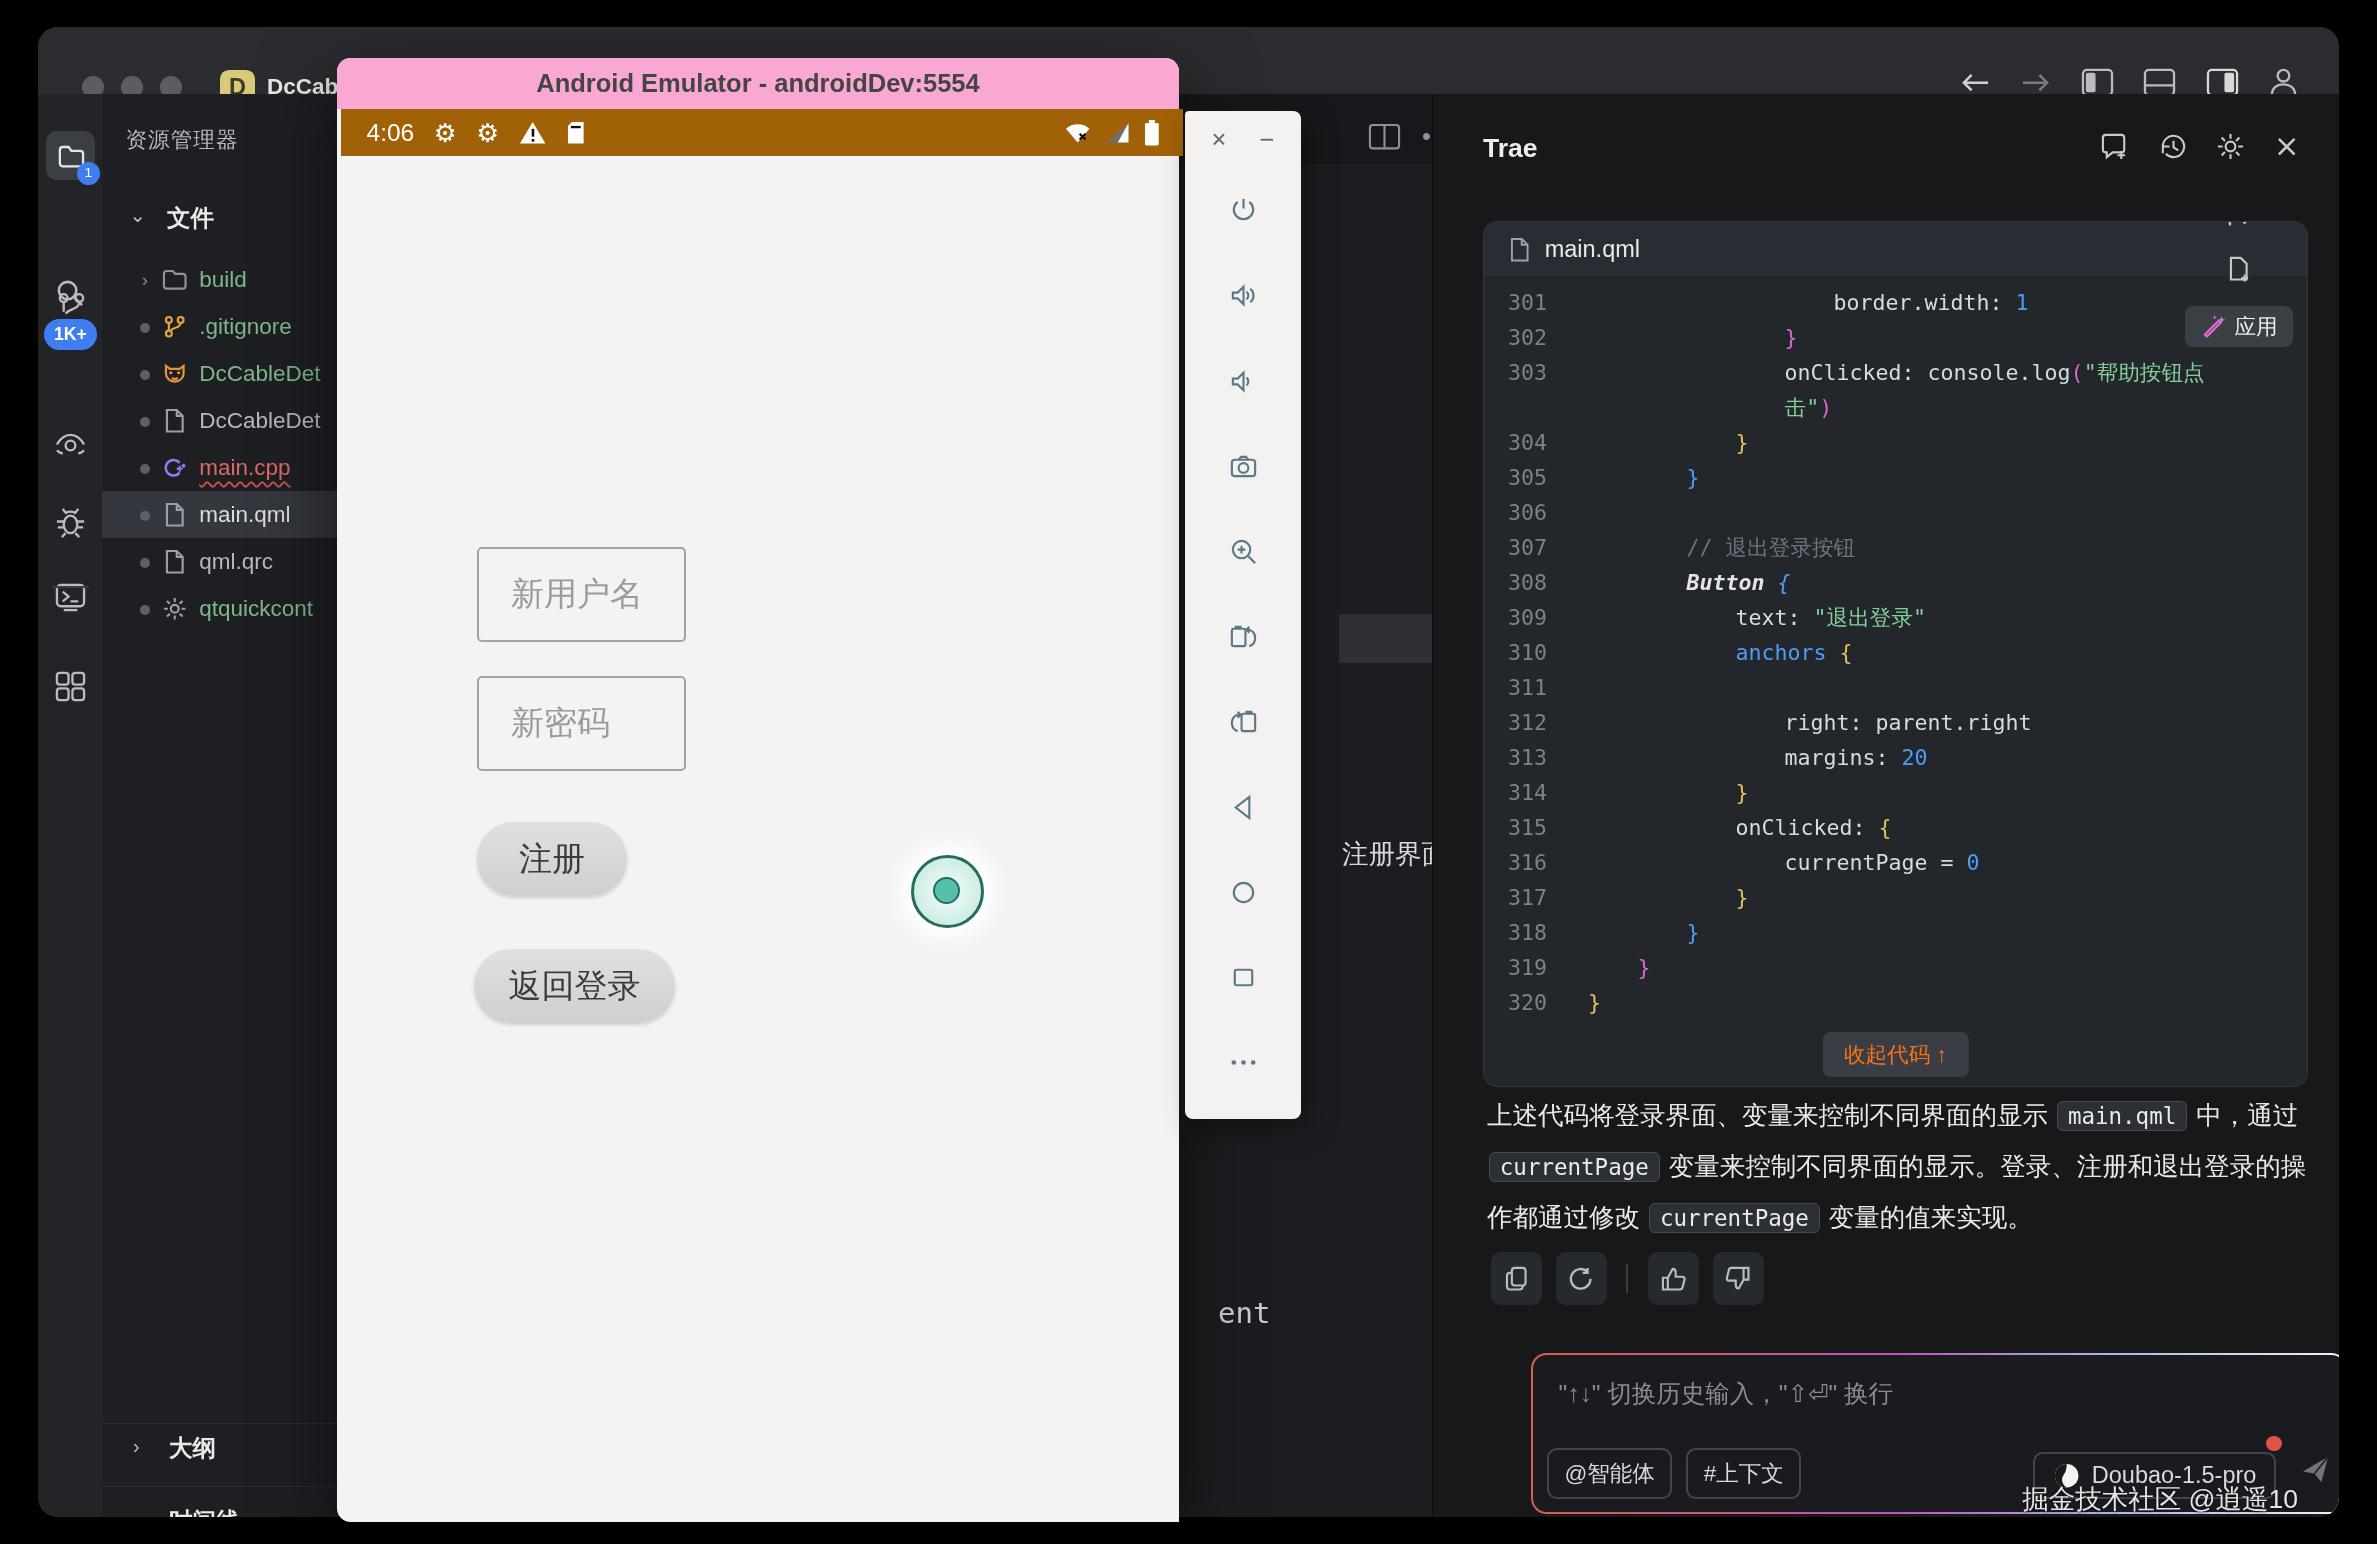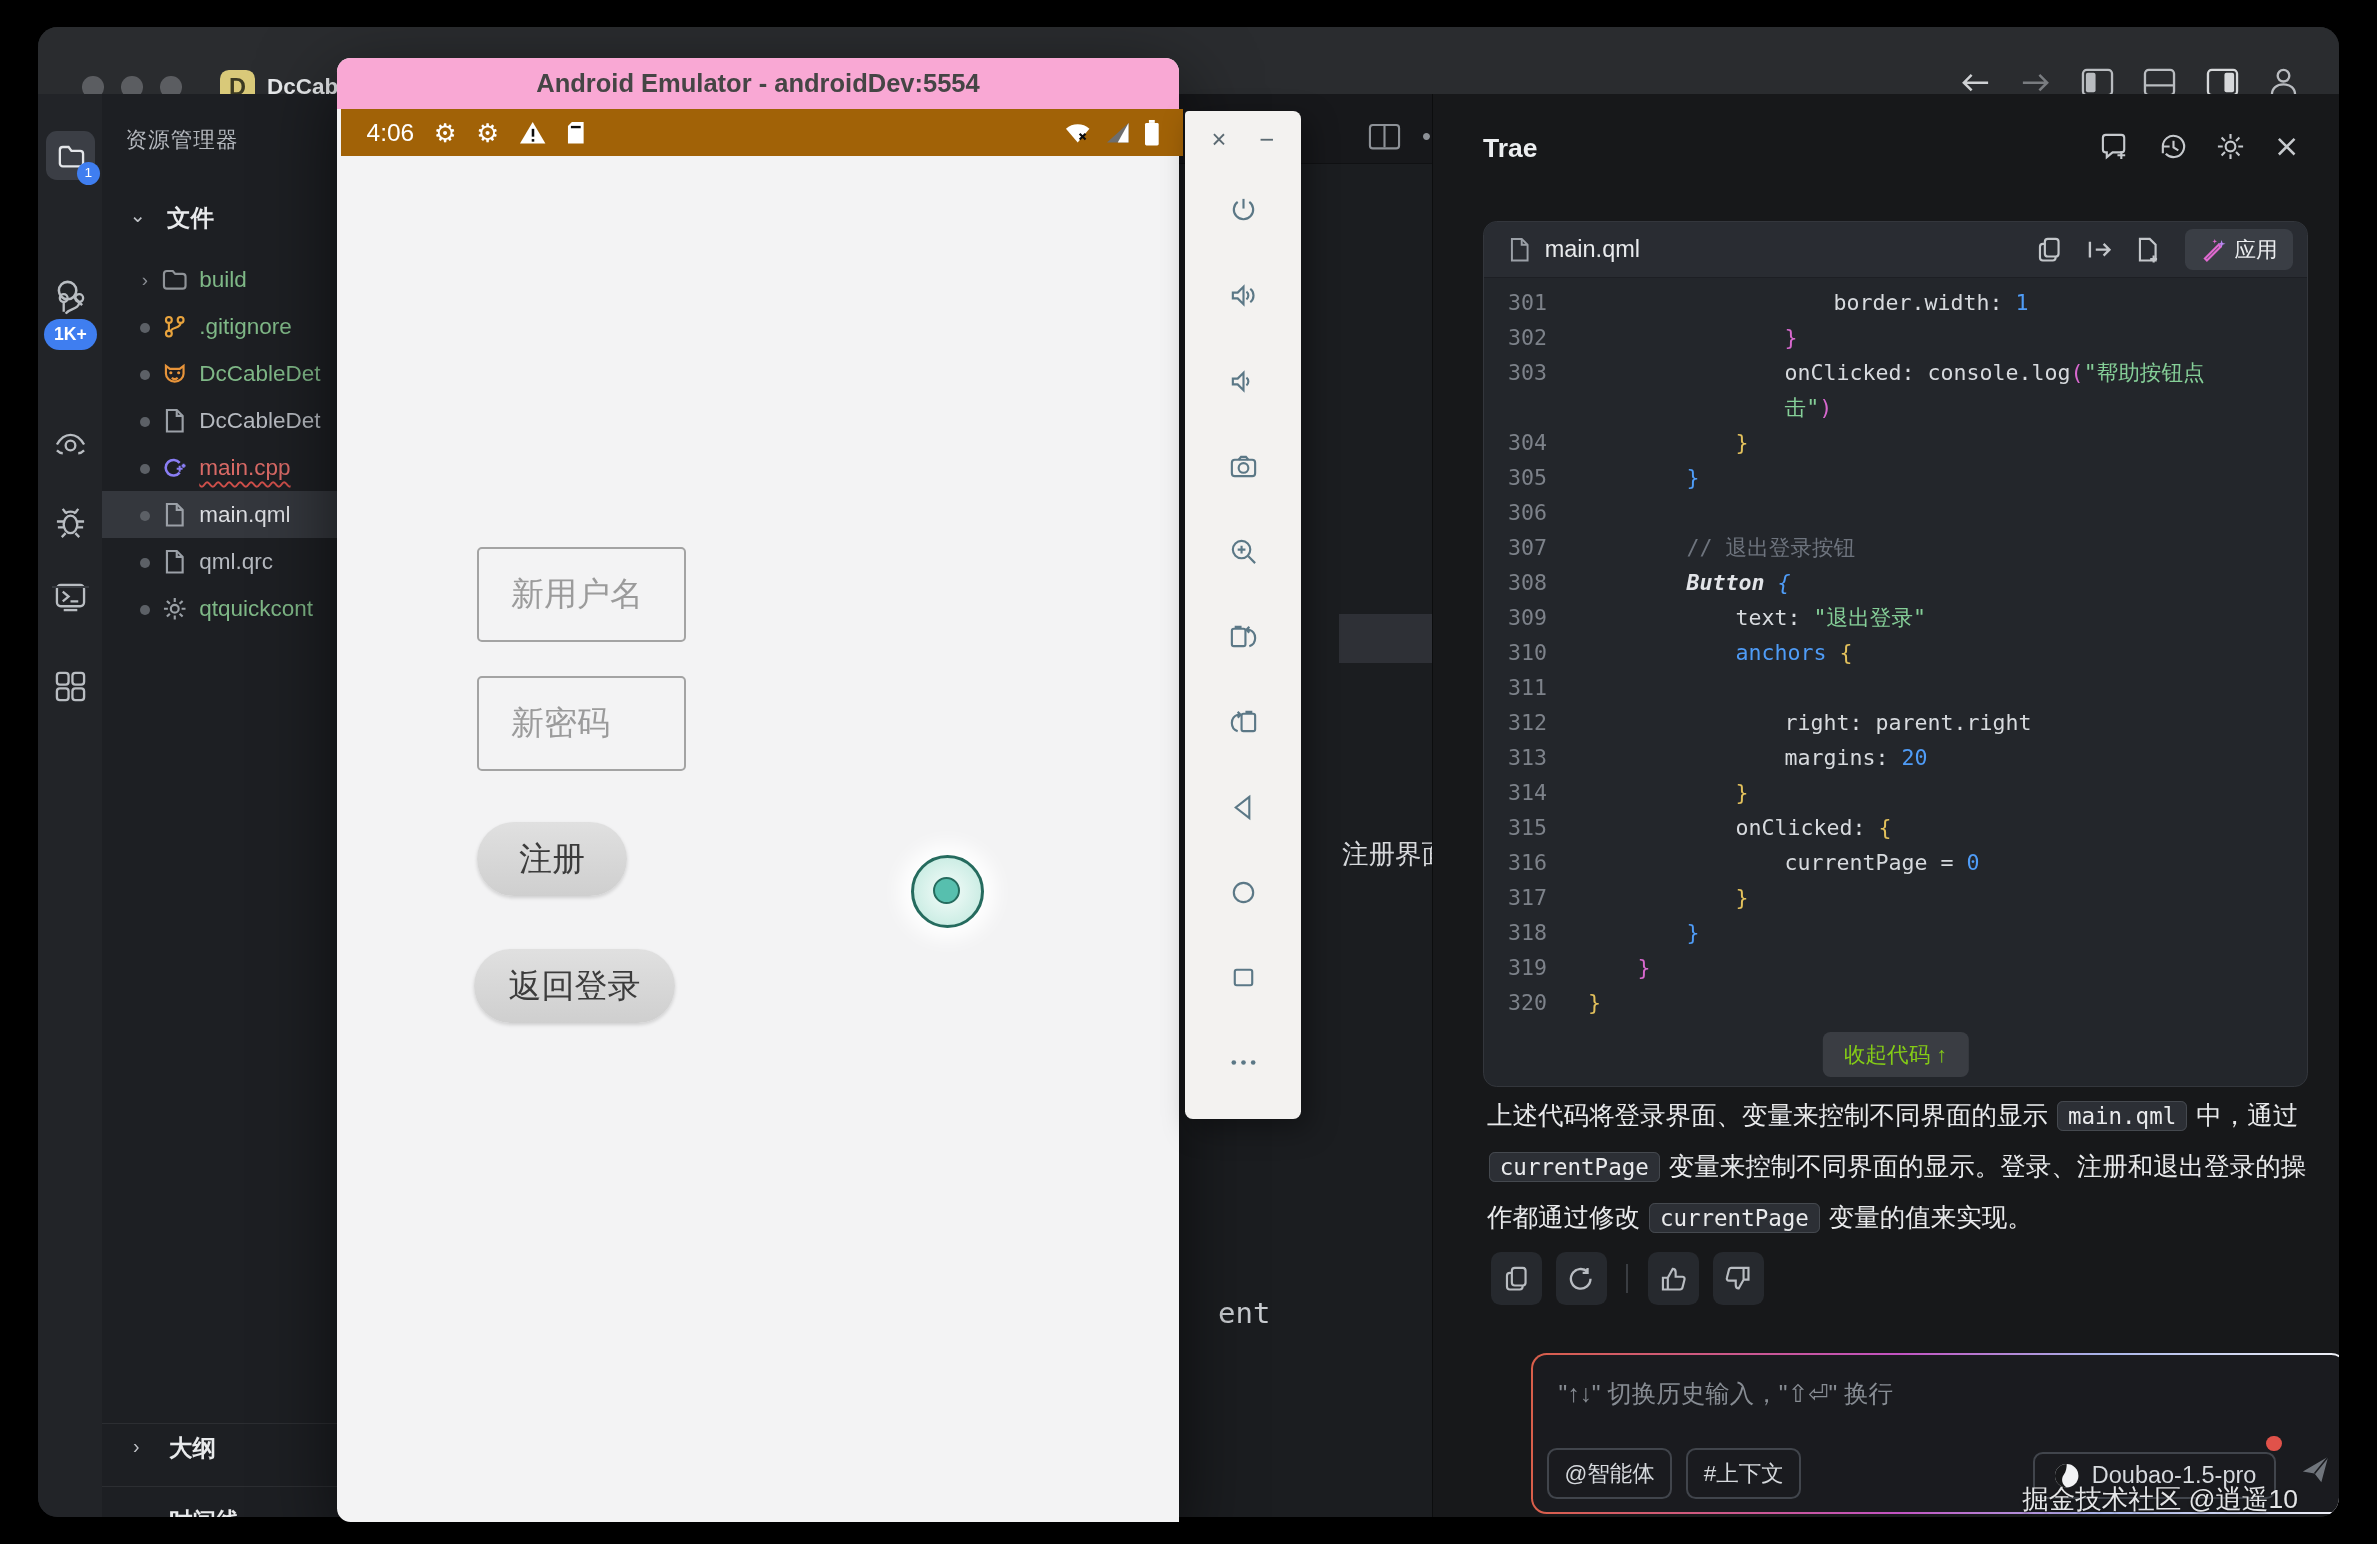--- a/index.html
+++ b/index.html
@@ -52,32 +52,32 @@
   #comma-box{left:258px;top:737px;width:26.5px;height:39px;border:2px solid #b99a3e;color:#d6d8db;
     font-family:"DejaVu Sans Mono",monospace;font-size:26.5px;text-align:center;line-height:35px;}
   #code-fragment-2{left:39px;top:1202px;font-family:"DejaVu Sans Mono",monospace;font-size:29px;color:#c9ccd0;}
   
   #trae-panel{left:1394px;top:67px;width:908px;height:1423px;background:#17181a;border-left:1px solid #0c0d0e;}
   #trae-title{left:50px;top:39px;font-size:26.5px;font-weight:600;color:#eceef0;}
   #trae-header-icons{right:41px;top:37px;display:flex;gap:26.5px;align-items:center;color:#c6c9cd;}
   #code-card{left:50px;top:127px;width:823px;height:864px;background:#23262b;border:1px solid #33363c;border-radius:13.7px;overflow:hidden;}
   #code-card-header{position:relative;height:55px;background:#292c32;border-bottom:1px solid #1d1f24;display:flex;align-items:center;}
   #code-card-file{display:flex;align-items:center;gap:13.7px;margin-left:23.5px;color:#e8eaec;font-size:23.5px;}
-  #code-card-actions{position:absolute;right:13.7px;display:flex;align-items:center;gap:23.5px;color:#c3c6ca;}
+  #code-card-actions{position:absolute;right:13.7px;display:flex;align-items:center;gap:23.5px;color:#c3c6ca;flex-direction:column;}
   #apply-btn{display:flex;align-items:center;gap:7.8px;background:#3a3e45;border-radius:7.8px;height:41px;padding:0 15.7px;
     color:#eceef0;font-size:21.6px;}
   #code-lines{position:relative;padding-top:6.9px;font-family:"DejaVu Sans Mono",monospace;font-size:21.6px;line-height:35px;}
   .cl{display:flex;white-space:pre;}
   .cl .ln{flex:0 0 63px;text-align:right;padding-right:17.6px;color:#7d828a;}
   .cl .code{padding-left:23.5px;}
   .tk-t{color:#d7dade;} .tk-num{color:#4f9cf7;} .tk-str{color:#85cf98;} .tk-cmt{color:#6e747e;}
   .tk-kw{color:#4f9cf7;} .tk-cmp{color:#e2e4e8;font-weight:bold;}
   .tk-b1{color:#e3c15c;} .tk-b2{color:#d768ce;} .tk-b3{color:#4f9cf7;}
   #collapse-btn{position:absolute;left:50%;transform:translateX(-50%);bottom:9.8px;background:#3a3d43;border-radius:7.8px;
-    color:#84cc16;font-size:21.6px;padding:7.8px 21.6px;margin-top:40px;}
+    color:#f97316;font-size:21.6px;padding:7.8px 21.6px;margin-top:40px;}
   #ai-message{left:54px;top:996px;width:831px;font-size:25.5px;line-height:50px;color:#e9eaec;}
   .inline-code{font-family:"DejaVu Sans Mono",monospace;font-size:22.5px;background:#2c2f35;border:1px solid #45494f;
     border-radius:5.9px;padding:1px 9.8px;margin:0 2px;}
   #msg-actions{left:58px;top:1158px;display:flex;align-items:center;gap:13.7px;}
   .act-btn{width:51px;height:53px;background:#26292e;border-radius:9.8px;display:flex;align-items:center;justify-content:center;color:#b9bdc2;}
   #act-divider{width:2px;height:29px;background:#3a3d42;margin:0 5.9px;}
   #input-card{left:98px;top:1259px;width:816px;height:161px;border-radius:15.7px;
     background:linear-gradient(90deg,#d95f4a,#c253c2 45%,#a8b4e8 70%,#f2f3f8 100%);padding:2px;box-sizing:border-box;}
   #input-inner{width:100%;height:100%;background:#1a1b1f;border-radius:13.7px;position:relative;}
   #input-placeholder{position:absolute;left:25.5px;top:21.6px;color:#878c93;font-size:24.5px;}

